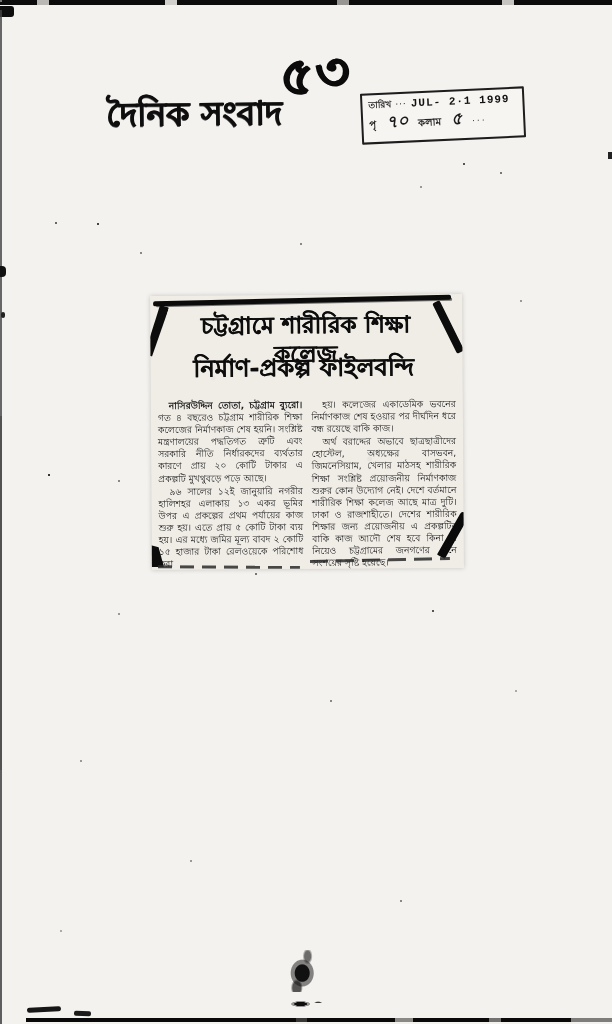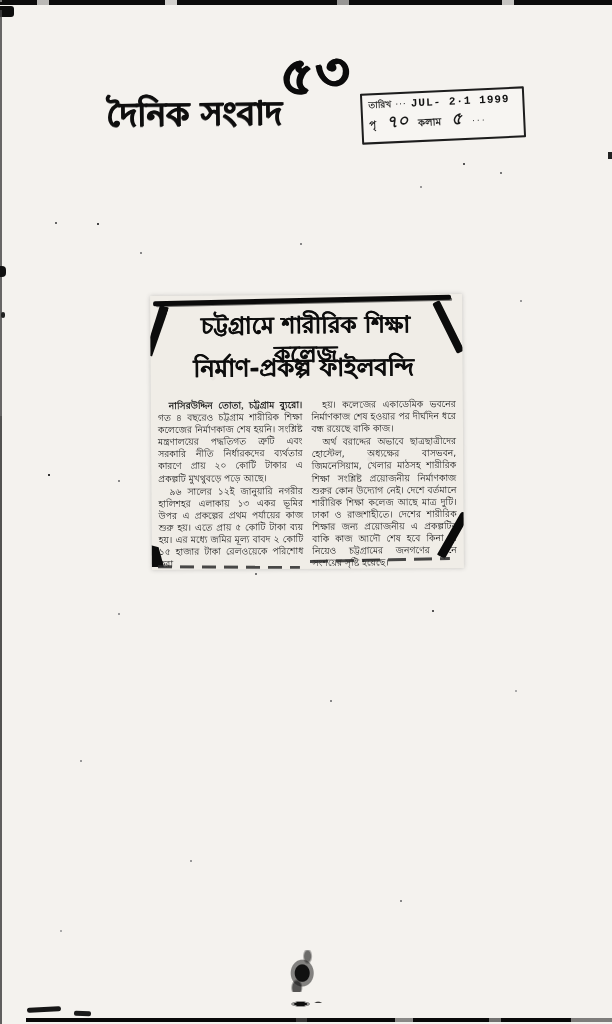--- a/index.html
+++ b/index.html
@@ -112,21 +112,21 @@
     text-align: center; font-size: 24px; font-weight: bold; color: #0d0d0d;
     line-height: 1.25; text-shadow: .5px 0 0 #0d0d0d;
   }
   .body-cols {
     position: absolute; left: 7px; top: 104px; width: 298px;
     display: flex; gap: 9px;
   }
   .news-col { width: 145px; font-size: 9.2px; line-height: 12.1px; text-align: justify; color: #1c1c1c; }
   .news-col p { text-indent: 11px; margin: 0; }
   .news-col p + p { margin-top: 1px; }
-  .byline { font-weight: bold; font-family: Liberation Serif, serif; }
+  .byline { font-weight: bold; }
 
   .pen-mark-br {
     position: absolute; right: 6px; bottom: 8px; width: 9px; height: 50px;
     background: #0a0a0a; transform: rotate(30deg); border-radius: 3px 3px 1px 1px;
   }
   .wedge-bl {
     position: absolute; left: -1px; bottom: 3px; width: 13px; height: 22px;
     background: #0c0c0c; clip-path: polygon(0 0, 60% 10%, 100% 100%, 0 100%);
   }
   .smudge-1 {

